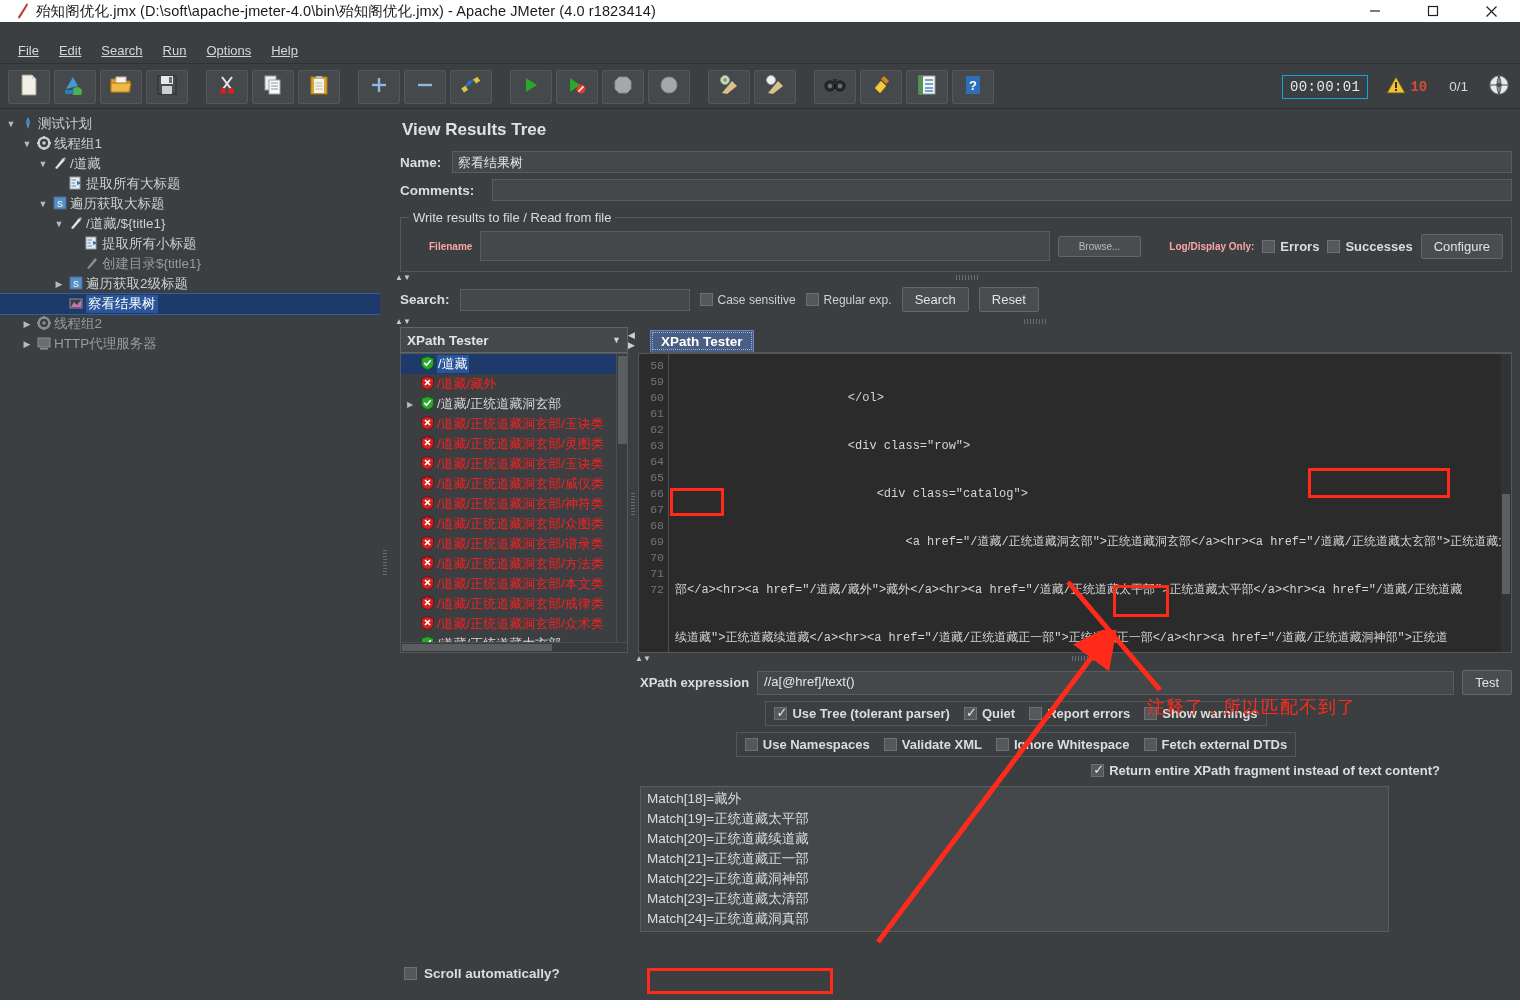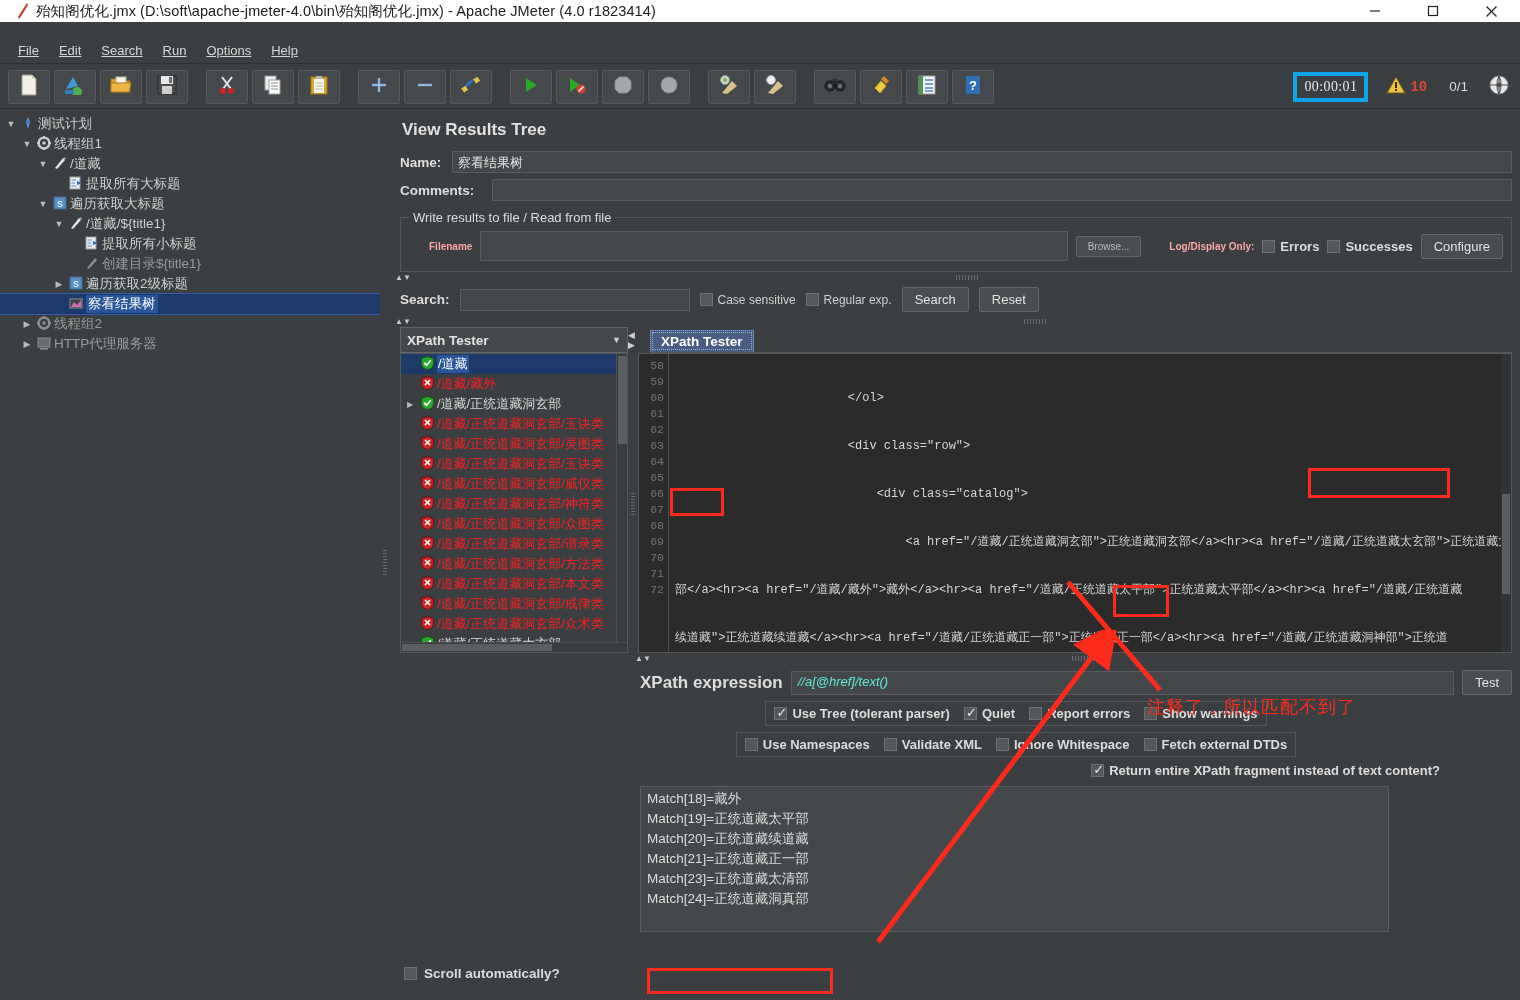--- a/index.html
+++ b/index.html
@@ -40,22 +40,22 @@
     border-bottom: 1px solid #2b2d2f;
   }
   .tb-btn {
     width: 42px; height: 34px; margin-right: 4px;
     background: #46494b; border: 1px solid #55585a; border-radius: 2px;
     display: flex; align-items: center; justify-content: center;
   }
   .tb-sep { width: 14px; }
   .tb-right { margin-left: auto; display: flex; align-items: center; padding-right: 10px; }
   .timer {
-    border: 4px solid #0ea5e9; background: #3c3f41; color: #e8e8e8;
-    font-family: Liberation Serif, serif;
+    border: 1px solid #0ea5e9; background: #3c3f41; color: #e8e8e8;
+    font-family: Liberation Mono, monospace;
     font-size: 14px; padding: 3px 7px; letter-spacing: .4px;
   }
   .warn-wrap { display: flex; align-items: center; margin-left: 18px; text-align: right; }
   .warn-count { color: #d84a3a; font-weight: bold; font-size: 14px; margin-left: 4px;
     font-family: "Liberation Mono","DejaVu Sans Mono",monospace; }
   .thread-count { color: #d8d8d8; font-size: 13.5px; margin-left: 22px; }
   .globe-icon { margin-left: 20px; }
 
   
   .tree-panel {
@@ -92,21 +92,21 @@
     margin: 6px 8px 0 8px; border: 1px solid #55585a; padding: 6px 8px 10px 8px;
   }
   fieldset.group > legend { font-size: 13px; color: #dcdcdc; padding: 0 4px; }
 
   .file-row { display: flex; align-items: center; gap: 8px; }
   .file-row .lab { font-size: 10px; color: #fca5a5; font-weight: bold; margin-left: 20px; }
   .btn {
     background: #4a4d4f; border: 1px solid #646769; color: #e2e2e2;
     font-size: 13px; padding: 4px 12px; border-radius: 2px; white-space: nowrap;
   }
-  .btn.small { font-size: 10px; padding: 4px 11px; color: #b9bcbe; }
+  .btn.small { font-size: 10px; padding: 4px 20px; color: #b9bcbe; }
   .cbx { display: inline-flex; align-items: center; gap: 5px; font-size: 13px; color: #dcdcdc; font-weight: bold; white-space: nowrap; }
   .box {
     width: 13px; height: 13px; background: #55585a; border: 1px solid #6e7173;
     display: inline-block; position: relative; flex: 0 0 13px;
   }
   .box.checked::after {
     content: "✓"; position: absolute; left: 1px; top: -3px;
     font-size: 13px; color: #e8e8e8; line-height: 15px;
   }
 
@@ -170,23 +170,23 @@
     font-family: "Liberation Mono","DejaVu Sans Mono",monospace; font-size: 12px; line-height: 16px;
     white-space: pre; overflow: hidden;
   }
   .code-vscroll { position: absolute; right: 0; top: 0; width: 10px; height: 100%; background: #313335; }
   .code-vscroll .t { position: absolute; left: 1px; top: 140px; width: 8px; height: 100px; background: #5c5f61; }
 
   .hl-box { position: absolute; border: 3px solid #ff2a1a; pointer-events: none; }
 
   
   .xp-row { display: flex; align-items: center; padding: 6px 8px 0 8px; gap: 8px; }
-  .xp-row .lab { font-size: 17px; color: #dcdcdc; font-weight: bold; }
-  .xp-inp { flex: 1; height: 24px; background: #45484a; border: 1px solid #5a5d5f; color: #5eead4;
-            font-size: 13px; padding: 2px 6px; font-style: italic; }
+  .xp-row .lab { font-size: 13px; color: #dcdcdc; font-weight: bold; }
+  .xp-inp { flex: 1; height: 24px; background: #45484a; border: 1px solid #5a5d5f; color: #e5e5e5;
+            font-size: 13px; padding: 2px 6px; }
   .opts-1, .opts-2, .opts-3 { display: flex; justify-content: center; padding-top: 6px; }
   .opts-inner { border: 1px solid #55585a; padding: 4px 8px; display: flex; gap: 14px; }
   .opts-3 { justify-content: flex-end; padding-right: 80px; }
 
   .match-box {
     margin: 8px 8px 0 8px; height: 146px; background: #45484a; border: 1px solid #5a5d5f;
     color: #dcdcdc; font-size: 13.5px; padding: 2px 6px; overflow: hidden; position: relative;
   }
   .match-box div { line-height: 20px; }
 
@@ -893,20 +893,21 @@
         <span class="box checked"></span>
         <span>Return entire XPath fragment instead of text content?</span>
       </label>
     </div>
 
     <div class="match-box" style="margin-left:248px;width:749px">
       <div>Match[18]=藏外</div>
       <div>Match[19]=正统道藏太平部</div>
       <div>Match[20]=正统道藏续道藏</div>
       <div>Match[21]=正统道藏正一部</div>
+      <div>Match[22]=正统道藏洞神部</div>
       <div>Match[23]=正统道藏太清部</div>
       <div>Match[24]=正统道藏洞真部</div>
     </div>
 
   </div>
 
   <div class="scroll-cb">
     <span class="box"></span>
     <span class="lbl">Scroll automatically?</span>
   </div>

